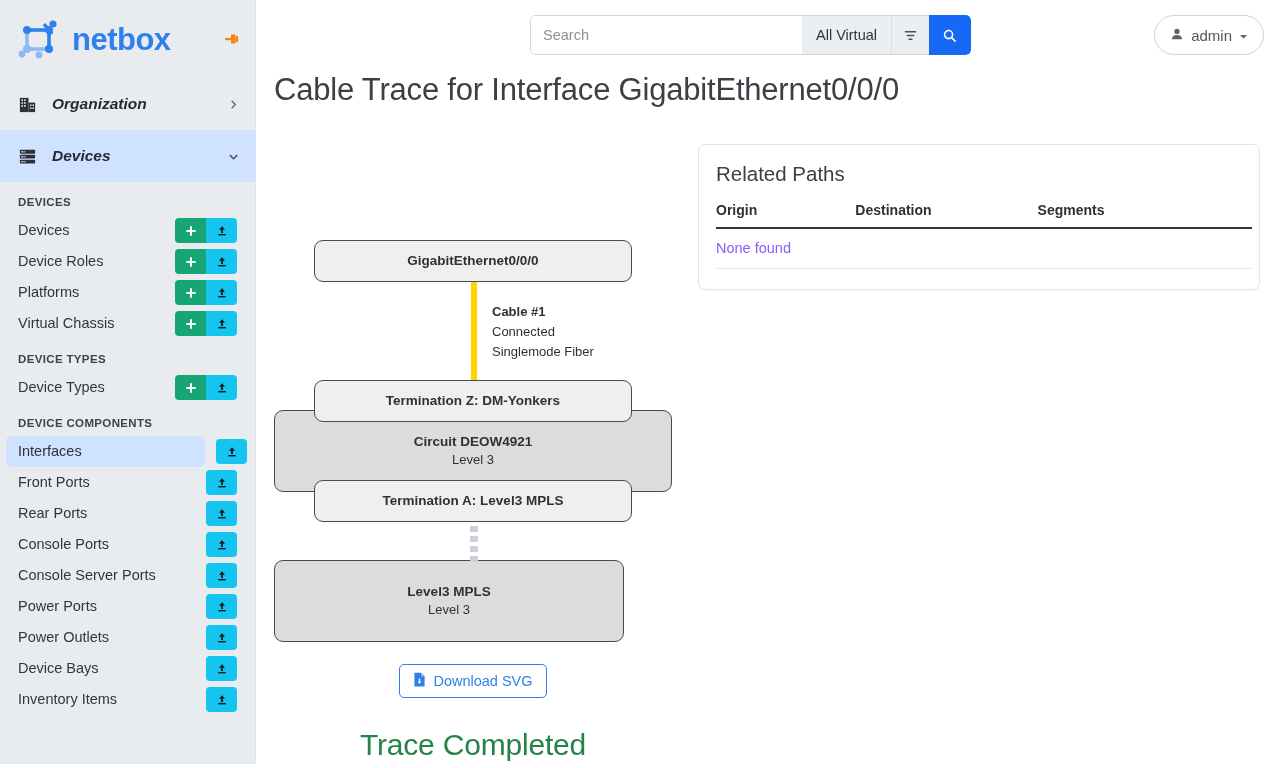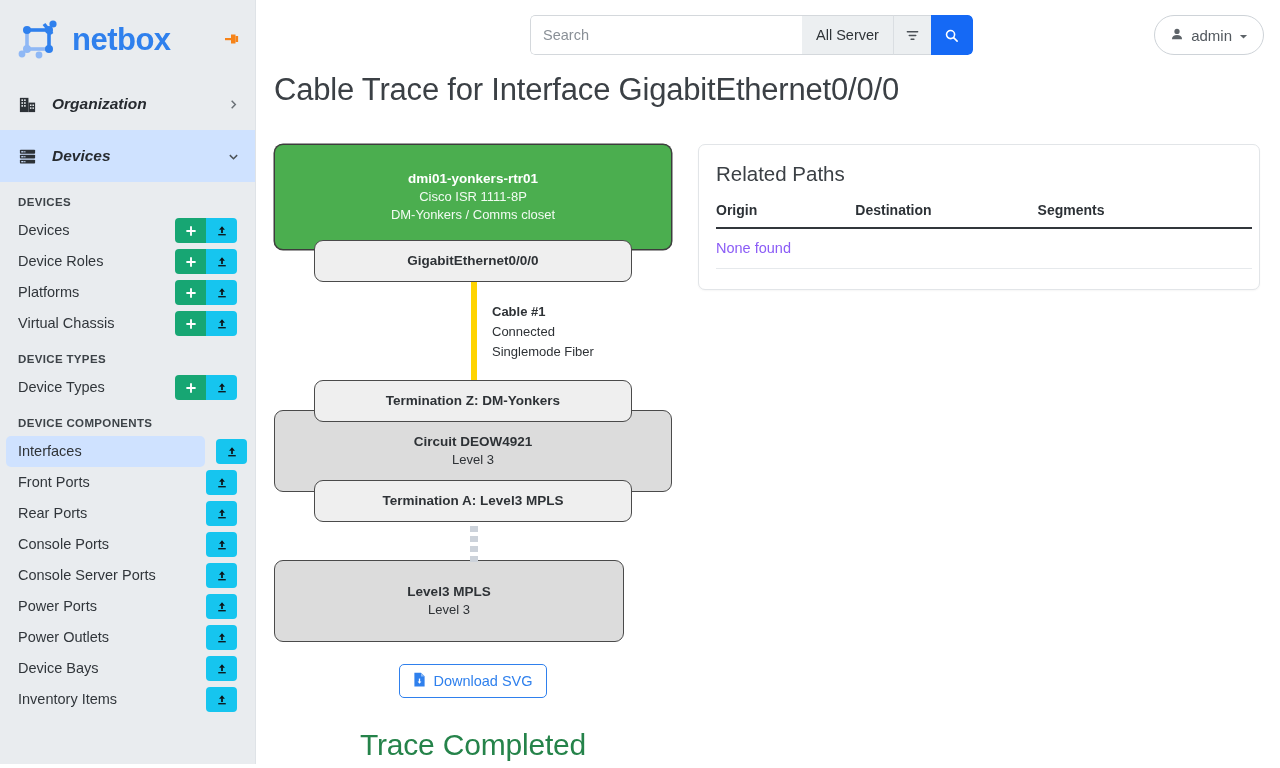--- a/index.html
+++ b/index.html
@@ -689,21 +689,21 @@
           </div>
         </div>
       </div>
   </aside>
 
   <main class="main">
 
     <div class="topbar">
       <div class="search-wrap">
         <input class="search-input" type="text" placeholder="Search" style="">
-        <div class="obj-select">All Server</div>
+        <div class="obj-select">All Virtual</div>
         <div class="filter-btn">
           <svg viewBox="0 0 16 16" width="15" height="15" fill="none" stroke="#4b5157" stroke-width="1.5" stroke-linecap="round">
             <path d="M2.5 4h11"></path>
               <path d="M4.5 8h7"></path>
               <path d="M6.5 12h3"></path>
           </svg>
         </div>
         <button class="search-btn">
           <svg viewBox="0 0 16 16" width="15" height="15" fill="none" stroke="#ffffff" stroke-width="1.7" stroke-linecap="round">
             <circle cx="7" cy="7" r="4.3"></circle>
@@ -728,25 +728,20 @@
       </button>
     </div>
 
     <h1 class="page-title">Cable Trace for Interface GigabitEthernet0/0/0</h1>
 
     <div class="content">
 
       <div class="trace-col">
         <div class="trace-svgbox">
 
-          <div class="node node-device" style="background: rgb(75, 174, 79);">
-            <div class="n-title">dmi01-yonkers-rtr01</div>
-            <div class="n-sub">Cisco ISR 1111-8P</div>
-            <div class="n-sub">DM-Yonkers / Comms closet</div>
-          </div>
 
           <div class="node node-term node-iface z-top">
             <div class="n-title">GigabitEthernet0/0/0</div>
           </div>
 
           <div class="cable-line" style="background: rgb(255, 212, 0);"></div>
 
           <div class="cable-label">
             <div class="cl-title">Cable #1</div>
             <div>Connected</div>

